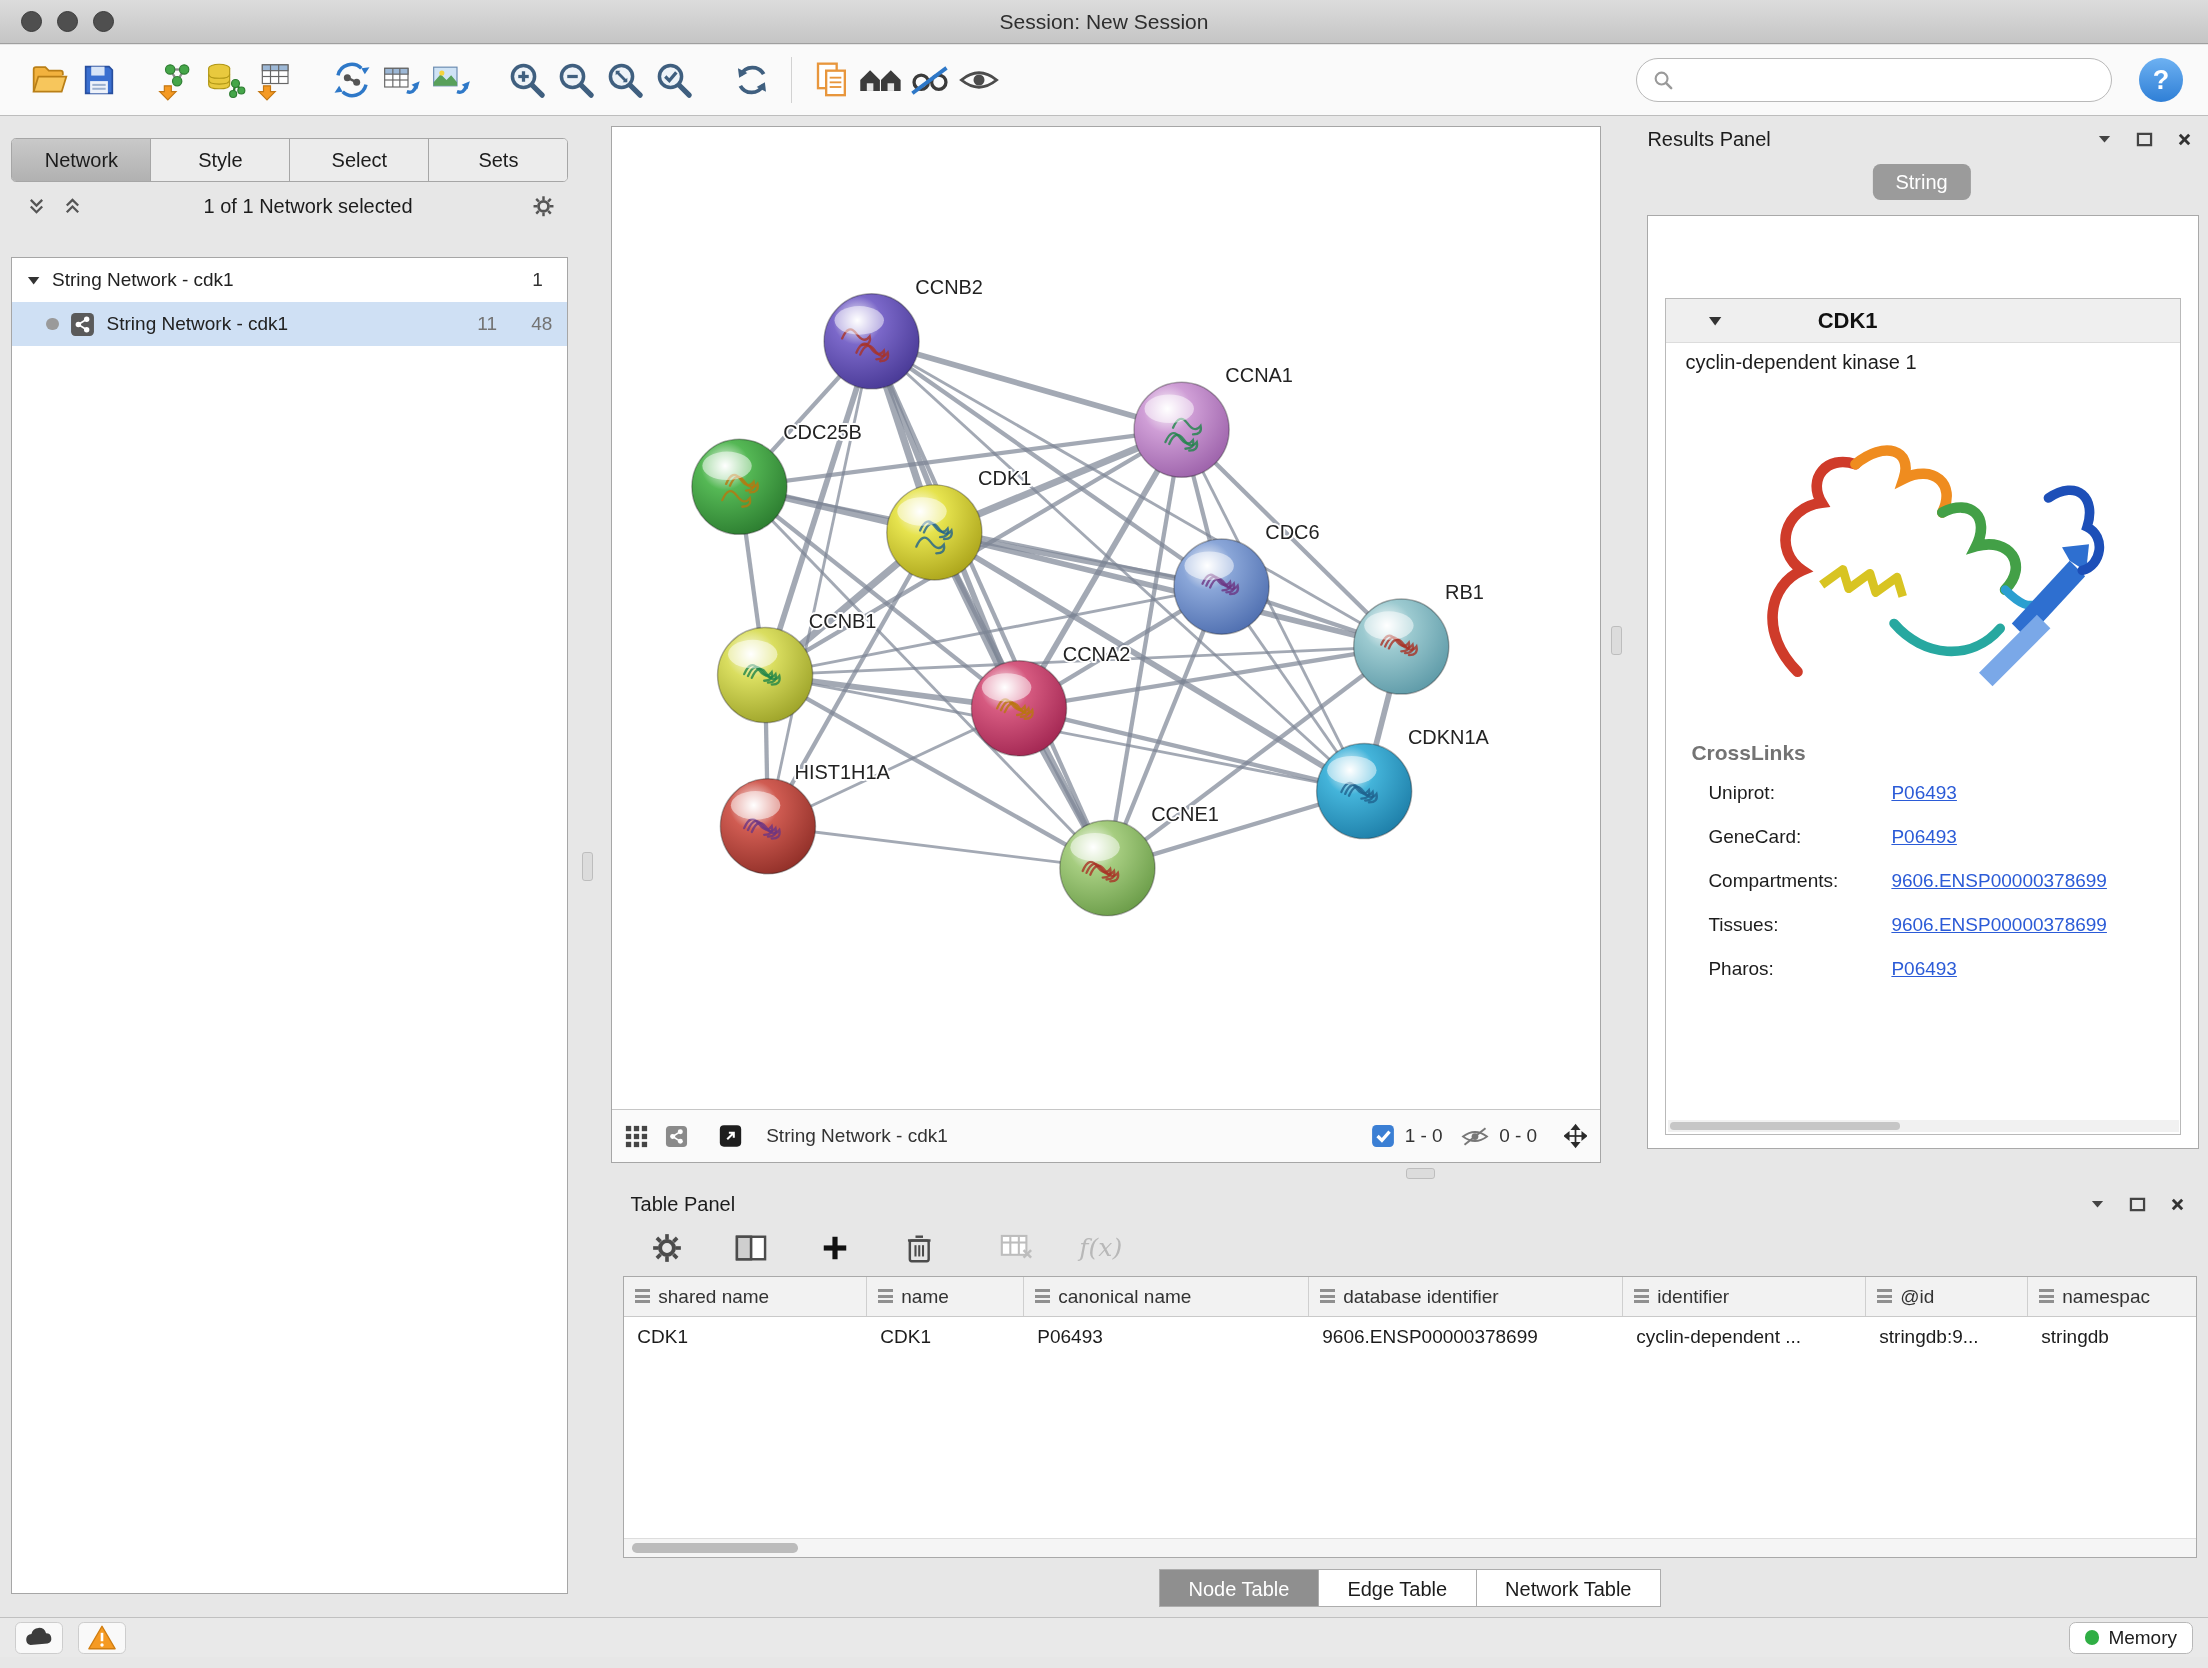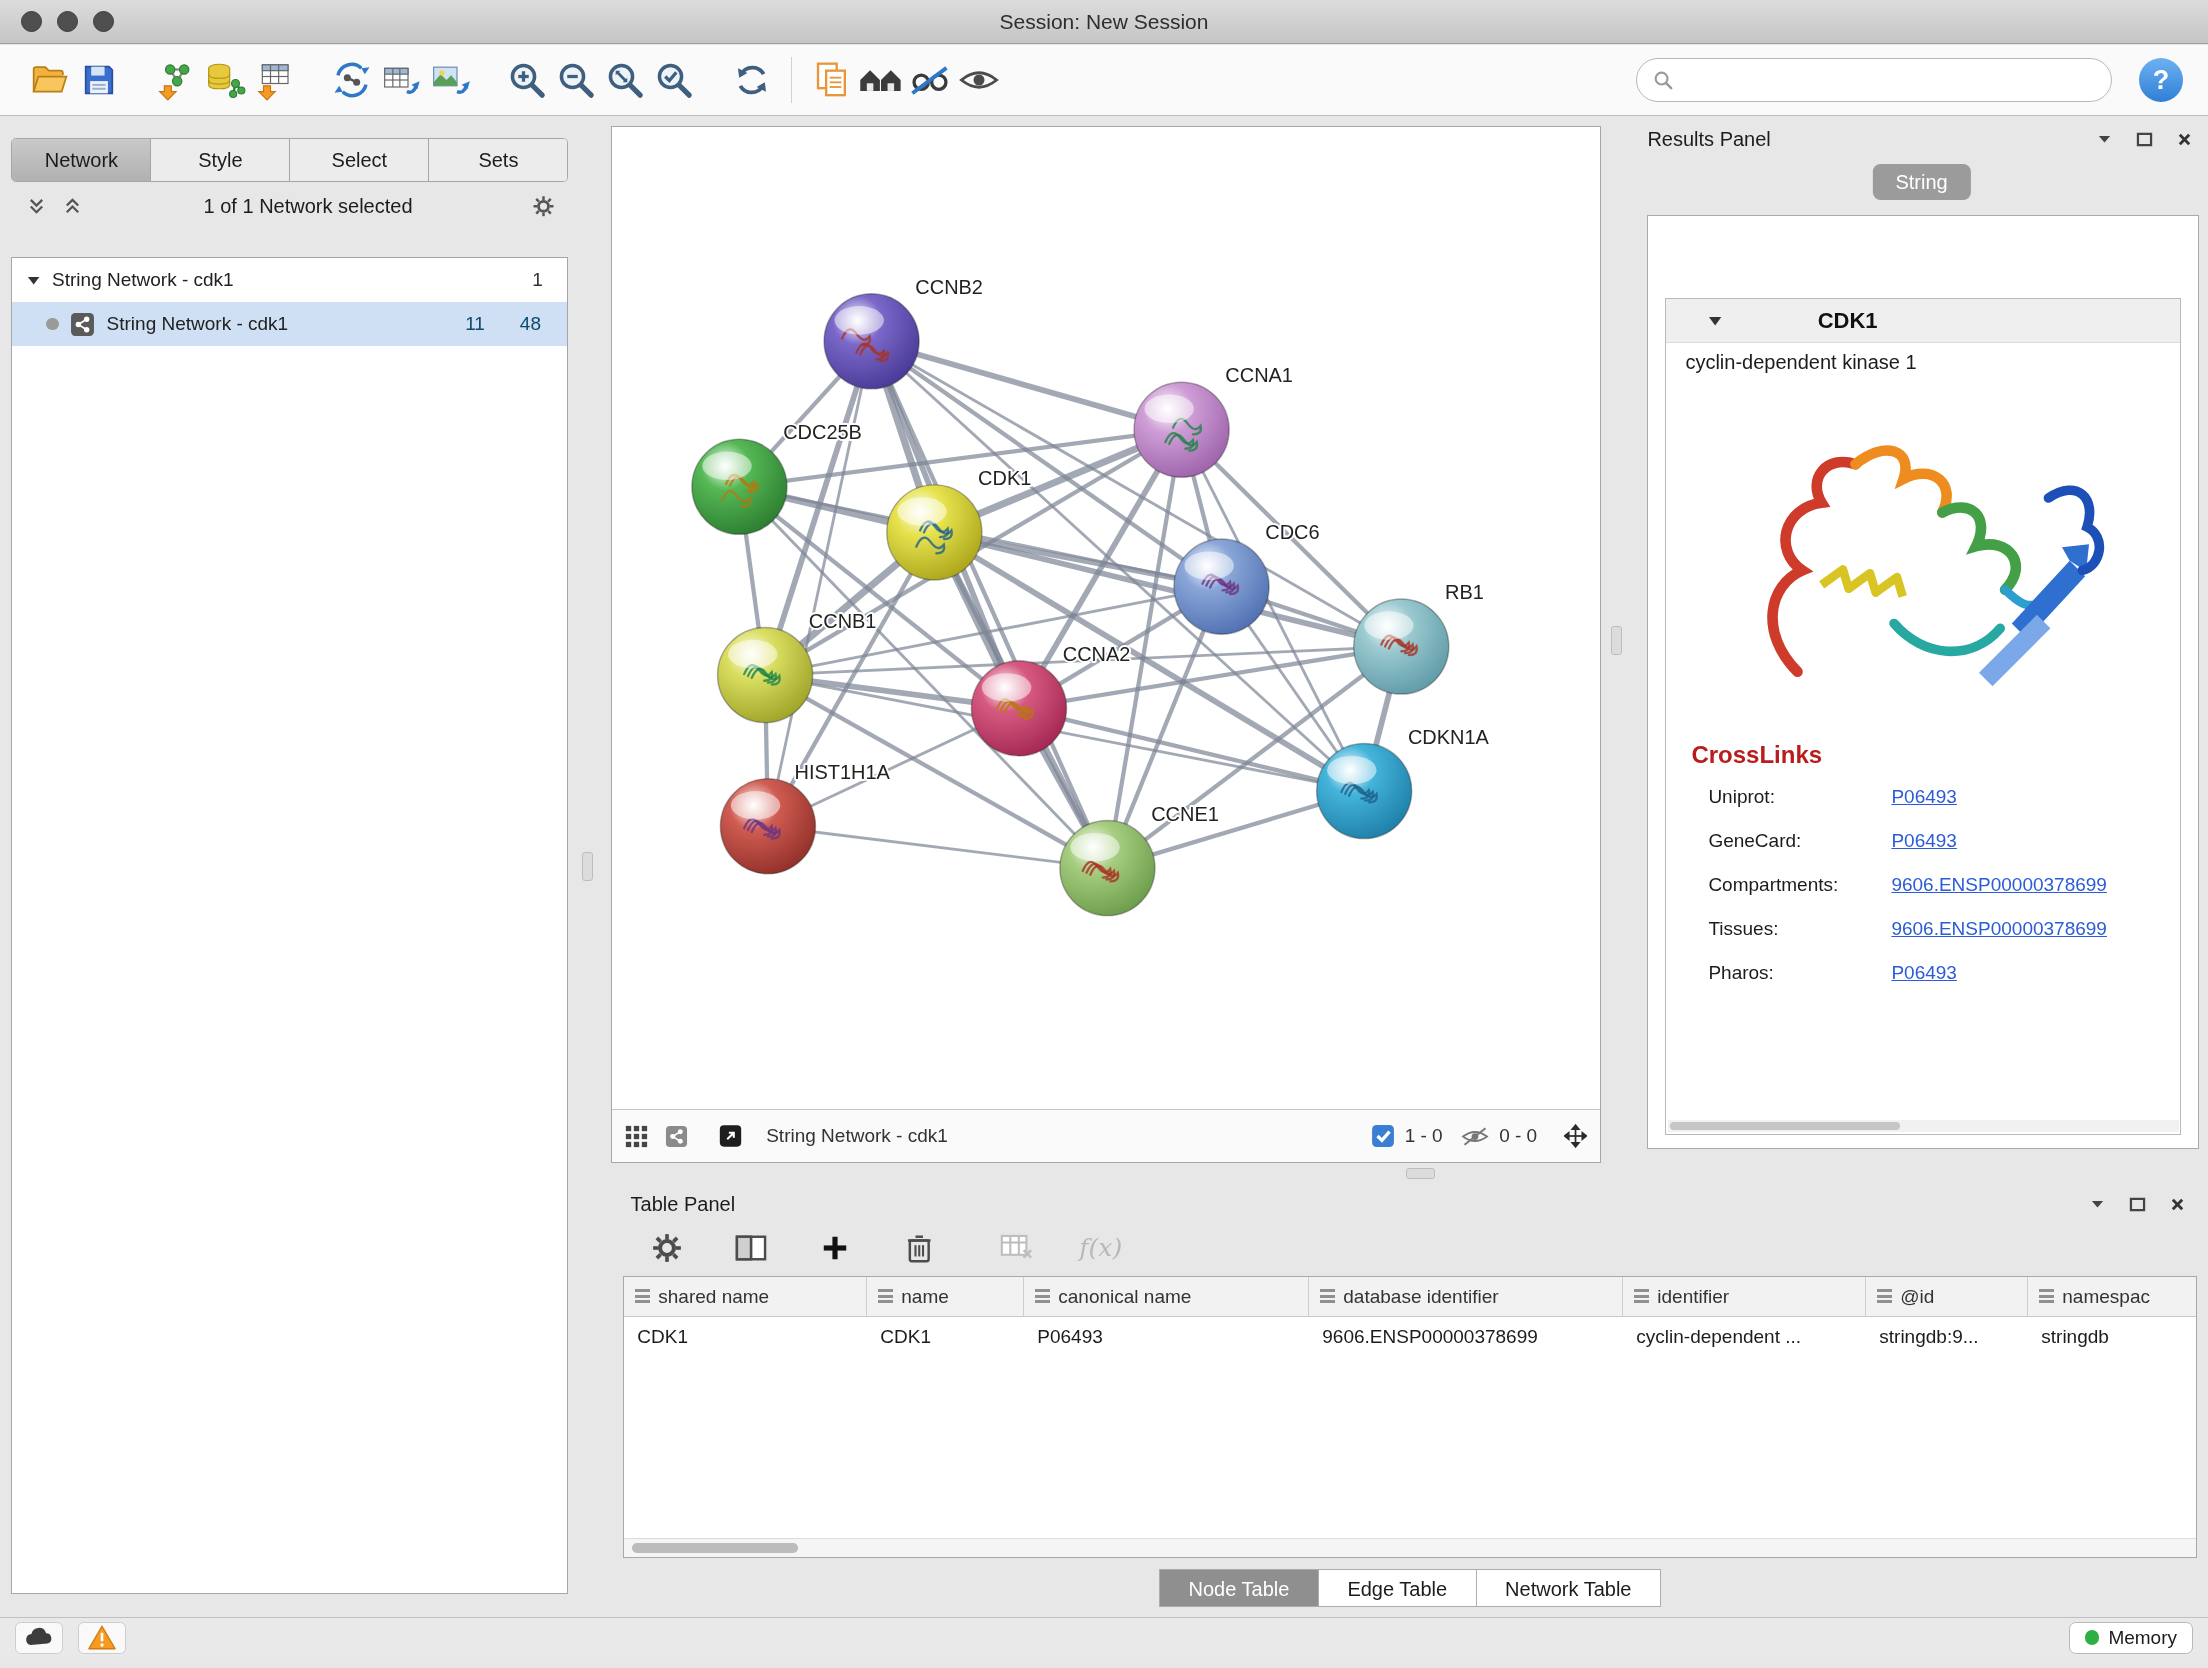--- a/index.html
+++ b/index.html
@@ -40,21 +40,21 @@
 .cp-tab{flex:1;display:flex;align-items:center;justify-content:center;font-size:20px;background:#ececec;border-right:1px solid #a6a6a6;color:#1c1c1c}
 .cp-tab:last-child{border-right:none}
 .cp-tab.active{background:linear-gradient(#c9c9c9,#b1b1b1)}
 #cp-sub{height:49px;display:flex;align-items:center;gap:13.3px;padding:0 13.3px}
 #cp-sub .status{flex:1;text-align:center;font-size:20px;color:#1c1c1c}
 #cp-tree{position:absolute;left:0;right:0;top:135px;bottom:0;background:#fff;border:1px solid #a6a6a6}
 .tree-row{height:44px;display:flex;align-items:center;font-size:19px;padding:0 15px;gap:11.4px}
 .tree-row.selected{background:#cfe0f4}
 .tree-count{margin-left:auto;padding-right:9.5px;color:#333}
 .bullet{width:12.4px;height:12.4px;border-radius:50%;background:#9a9a9a;flex:none}
-.num{width:44px;text-align:center;color:#0c4a6e}
+.num{width:44px;text-align:right;color:#737373}
 
 
 #network-view{position:absolute;left:611px;top:126px;width:990px;height:1037px;background:#fff;border:1px solid #a6a6a6}
 #net-svg{position:absolute;left:0;top:0}
 .node-label{font-family:"Liberation Sans","DejaVu Sans",sans-serif;font-size:21px;fill:#222;
   paint-order:stroke;stroke:#ffffff;stroke-width:4px;stroke-linejoin:round}
 #net-footer{position:absolute;left:0;right:0;bottom:0;height:53px;border-top:1px solid #c6c6c6;background:#fafafa;
   display:flex;align-items:center;padding:0 13.3px;gap:17px;font-size:19px;color:#333}
 #net-footer .fspacer{flex:1}
 .fgroup{display:flex;align-items:center;gap:9.5px}
@@ -66,21 +66,21 @@
   font-size:20px;padding:6.7px 23px;border-radius:7.6px}
 #rp-box{position:absolute;left:11.4px;right:7.6px;top:93px;bottom:0;background:#fff;border:1px solid #a9a9a9}
 #rp-buttons{display:flex;justify-content:center;gap:34px;padding-top:21px}
 .rp-btn{height:40px;padding:0 25px;border:1px solid #b3b3b3;border-radius:6.7px;
   background:linear-gradient(#fdfdfd,#ececec);font-size:20px;display:flex;align-items:center;color:#1c1c1c}
 #rp-inner{position:absolute;left:17px;right:17px;top:82px;bottom:13.3px;border:1px solid #b9b9b9;background:#fff;overflow:hidden}
 #rp-prot-header{height:44px;display:flex;align-items:center;padding-left:42px;background:#efefef;border-bottom:1px solid #dcdcdc}
 #rp-prot-name{font-size:22px;font-weight:bold;margin-left:95px;color:#111}
 #rp-desc{padding:7.6px 19px 0 19px;font-size:20px;color:#1c1c1c}
 #rp-image{display:flex;justify-content:center;margin-top:13.3px}
-#rp-crosslinks-title{font-size:24px;font-weight:bold;padding:21px 0 5.7px 25px;color:#b91c1c}
+#rp-crosslinks-title{font-size:21px;font-weight:bold;padding:21px 0 5.7px 25px;color:#737373}
 .cl-row{display:flex;align-items:center;padding-left:42px;height:44px;font-size:19px}
 .cl-label{width:183px;color:#1c1c1c}
 .cl-link{color:#2b5bd7;text-decoration:underline;cursor:pointer}
 #rp-hscroll{position:absolute;left:1.9px;right:1.9px;bottom:1.9px;height:11.4px;background:#f1f1f1}
 #rp-hthumb{position:absolute;left:1.9px;top:1.9px;width:45%;height:7.6px;background:#c6c6c6;border-radius:3.8px}
 
 
 #table-panel{position:absolute;left:623px;top:1187px;width:1574px;height:422px}
 #tp-header{height:34px;display:flex;align-items:center;padding:0 7.6px}
 #tp-toolbar{height:53px;display:flex;align-items:center;gap:42px;padding-left:23px}

